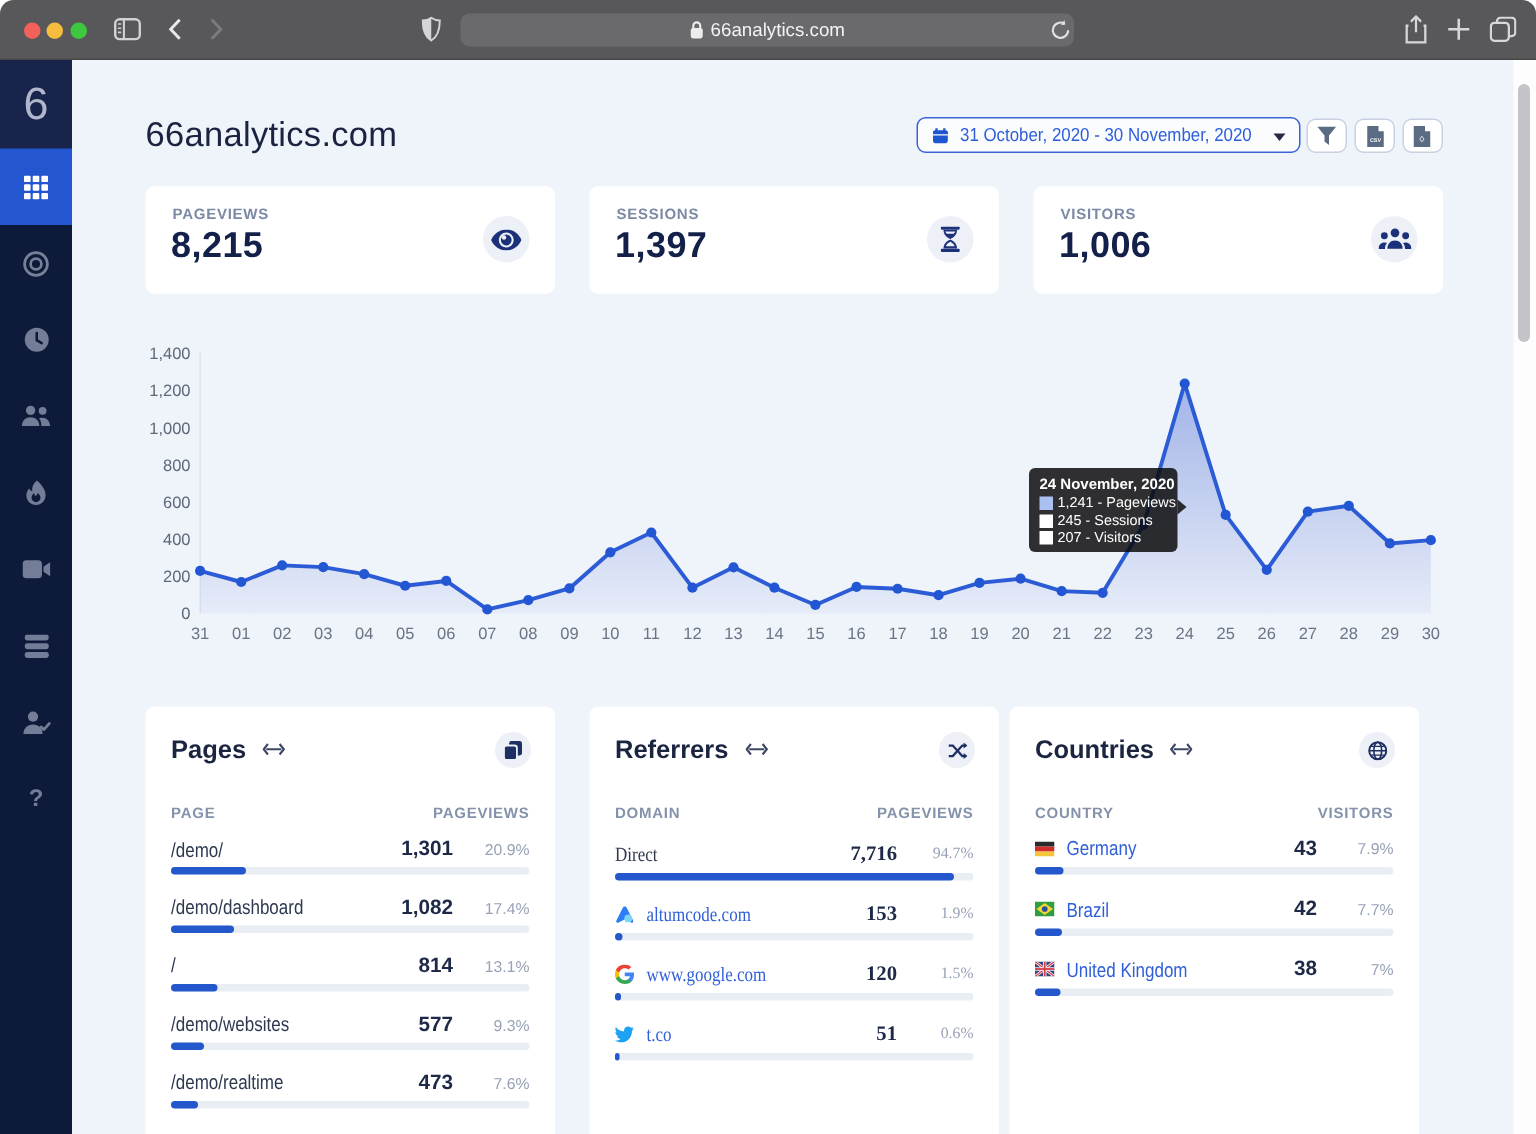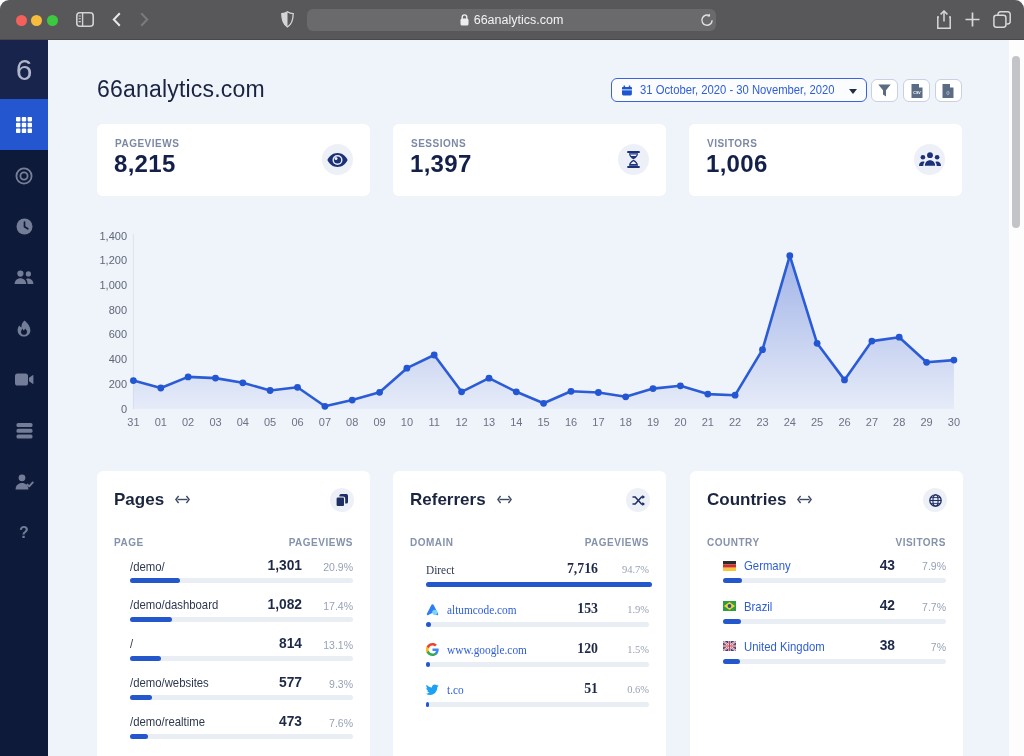--- a/index.html
+++ b/index.html
@@ -40,21 +40,21 @@
 .tip .r { font-size:9.6px; line-height:11.5px; display:flex; align-items:center; white-space:nowrap; }
 .tip .sq { width:9px; height:9px; margin-right:3px; flex:none; display:inline-block; }
 .tip:after { content:""; position:absolute; right:-6px; top:21px; border-top:5px solid transparent; border-bottom:5px solid transparent; border-left:6px solid rgba(9,9,9,0.84); }
 
 .panel { position:absolute; top:431px; width:273px; height:285px; background:#fff; border-radius:6px 6px 0 0; padding:0 17px; }
 .ptitle { position:absolute; left:17px; top:18.5px; font-size:17px; font-weight:700; color:#1b2540; display:flex; align-items:center; }
 .ptitle svg { margin-left:11px; }
 .pcircle { position:absolute; right:16px; top:17px; width:24px; height:24px; border-radius:50%; background:#edf0f7; display:flex; align-items:center; justify-content:center; }
 .phead { position:absolute; left:17px; right:17px; top:66px; display:flex; justify-content:space-between; font-size:10px; font-weight:700; color:#8492ab; letter-spacing:0.5px; }
 .rows { position:absolute; left:17px; right:17px; top:78.5px; }
-.row { height:38.9px; position:relative;margin-left:16px; }
+.row { height:38.9px; position:relative; }
 .rows-r .row { height:40.05px; }
 .rows-c .row { height:40.3px; }
 .rows-r { top:80px !important;font-family:Liberation Serif, serif; }
 .rows-c { top:76.8px !important; }
 .rows-r .nm, .rows-c .nm { top:10.5px !important; }
 .rows-r .val, .rows-c .val { top:10px !important; }
 .rows-r .pct, .rows-c .pct { top:12.5px !important; }
 .rows-r .bar { bottom:4.05px !important; }
 .rows-c .bar { bottom:4.8px !important; }
 .row .nm { position:absolute; left:0; top:9px; font-size:13.5px; color:#2e3950; display:flex; align-items:center; }
@@ -336,20 +336,26 @@
             <text x="762.5" y="426">23</text>
             <text x="789.8" y="426">24</text>
             <text x="817.1" y="426">25</text>
             <text x="844.5" y="426">26</text>
             <text x="871.9" y="426">27</text>
             <text x="899.2" y="426">28</text>
             <text x="926.6" y="426">29</text>
             <text x="953.9" y="426">30</text>
           </g>
       </svg>
+      <div class="tip">
+        <div class="t">24 November, 2020</div>
+        <div class="r"><span class="sq" style="background:#a9c0f1"></span>1,241 - Pageviews</div>
+        <div class="r"><span class="sq" style="background:#fff"></span>245 - Sessions</div>
+        <div class="r"><span class="sq" style="background:#fff"></span>207 - Visitors</div>
+      </div>
 
       <div class="panel" style="left:49px;" id="panel-pages">
         <div class="ptitle">Pages
           <svg width="15" height="9" viewBox="0 0 15 9">
               <line x1="2.5" y1="4.5" x2="12.5" y2="4.5" stroke="#3c4763" stroke-width="1.4"></line>
               <path d="M3.6 1 L0.8 4.5 L3.6 8" fill="none" stroke="#3c4763" stroke-width="1.4"></path>
               <path d="M11.4 1 L14.2 4.5 L11.4 8" fill="none" stroke="#3c4763" stroke-width="1.4"></path>
             </svg>
         </div>
         <div class="pcircle">
@@ -484,21 +490,21 @@
                 <span class="tx">t.co</span>
               </span>
               <span class="val">51</span>
               <span class="pct">0.6%</span>
               <span class="bar">
                 <i style="width:3px"></i>
               </span>
             </div>
         </div>
       </div>
-      <div class="panel" style="left:642px;padding-left:44px;" id="panel-countries">
+      <div class="panel" style="left:625px;padding-left:44px;" id="panel-countries">
         <div class="ptitle">Countries
           <svg width="15" height="9" viewBox="0 0 15 9">
               <line x1="2.5" y1="4.5" x2="12.5" y2="4.5" stroke="#3c4763" stroke-width="1.4"></line>
               <path d="M3.6 1 L0.8 4.5 L3.6 8" fill="none" stroke="#3c4763" stroke-width="1.4"></path>
               <path d="M11.4 1 L14.2 4.5 L11.4 8" fill="none" stroke="#3c4763" stroke-width="1.4"></path>
             </svg>
         </div>
         <div class="pcircle">
           <svg width="13" height="13" viewBox="0 0 13 13">
             <circle cx="6.5" cy="6.5" r="5.7" fill="none" stroke="#1e2f63" stroke-width="1.3"></circle>

